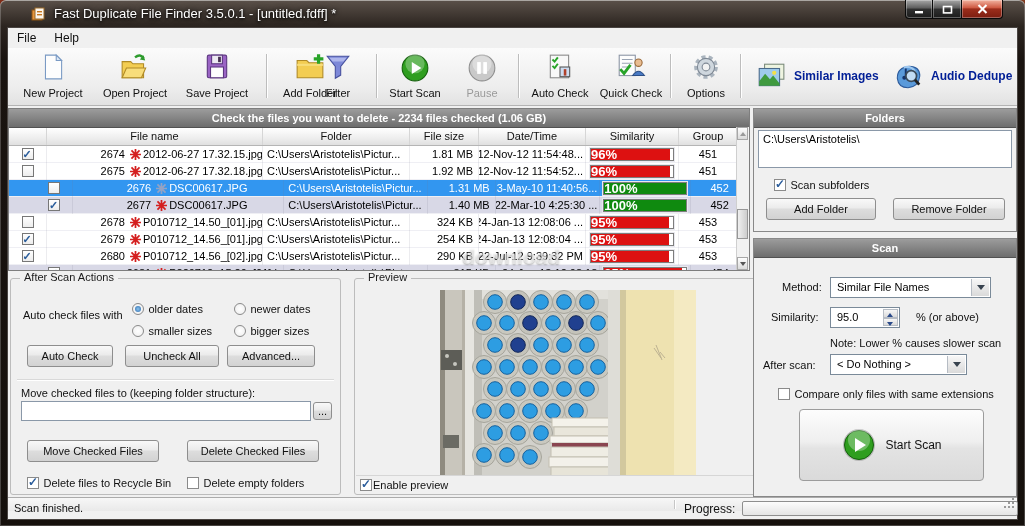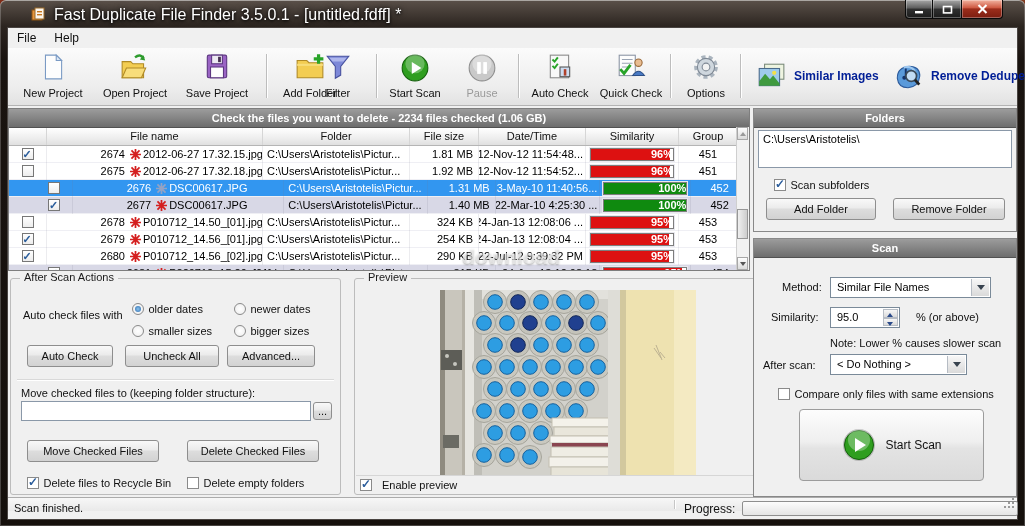--- a/index.html
+++ b/index.html
@@ -10,21 +10,21 @@
       radial-gradient(circle at 0% 0%, rgba(150,50,25,.85), rgba(0,0,0,0) 10%),
       radial-gradient(circle at 100% 0%, rgba(160,70,35,.8), rgba(0,0,0,0) 10%),
       #140c08;
     position:relative;
   }
   .window{position:absolute;inset:0;border-radius:6px 6px 0 0;
     background:linear-gradient(180deg,#5b514a,#2c2520 26px,#1a1410 60px,#15100c 100%);
     box-shadow:inset 0 0 0 1px rgba(255,255,255,.22), inset 0 1px 0 rgba(255,255,255,.35);}
   .titlebar{position:absolute;left:0;top:0;width:100%;height:28px;color:#fff;}
   .app-icon{position:absolute;left:30px;top:6px;width:16px;height:16px;}
-  .title-text{position:absolute;left:54px;top:6px;font-size:16px;color:#fff;text-shadow:0 1px 3px #000, 0 0 6px rgba(0,0,0,.8);white-space:nowrap;}
+  .title-text{position:absolute;left:54px;top:6px;font-size:13px;color:#fff;text-shadow:0 1px 3px #000, 0 0 6px rgba(0,0,0,.8);white-space:nowrap;}
   .wbtns{position:absolute;top:0;right:22px;display:flex;}
   .wbtn{height:19px;border:1px solid #090909;border-top:none;box-sizing:border-box;
     display:flex;align-items:center;justify-content:center;
     box-shadow:inset 0 0 0 1px rgba(255,255,255,.3);}
   .wbtn.min{width:28px;border-radius:0 0 0 4px;background:linear-gradient(#a8a8a8,#5c5c5c 45%,#303030 50%,#1c1c1c);}
   .wbtn.max{width:28px;background:linear-gradient(#a8a8a8,#5c5c5c 45%,#303030 50%,#1c1c1c);border-left:none;border-right:none;}
   .wbtn.close{width:42px;border-radius:0 0 4px 0;background:linear-gradient(#f2b3a0,#cf5b44 42%,#9c2d1b 50%,#7c1d10);}
 
   .content-bg{position:absolute;left:8px;top:28px;width:1009px;height:491px;background:#f0f0f0;box-shadow:0 0 0 1px #494441;}
   .menubar{position:absolute;left:8px;top:28px;width:1009px;height:20px;background:#f0f0f0;border-bottom:1px solid #dcdcdc;font-size:12px;color:#111;display:flex;align-items:center;}
@@ -55,21 +55,21 @@
   .tc.c-group{justify-content:center;}
   .rnum{width:78px;text-align:right;padding-right:3px;}
   .ficon{width:15px;display:flex;justify-content:center;}
   .icon-red{color:#d41f1f;}
   .icon-gray{color:#93a3c4;}
   .fname{flex:1;overflow:hidden;}
   .cb{width:12px;height:12px;background:linear-gradient(#fff,#ededed);border:1px solid #777;box-sizing:border-box;position:relative;}
   .cb.checked::after{content:"\2713";position:absolute;left:0;top:-3px;font-size:11px;font-weight:bold;color:#2b5d9b;}
   .simbar{width:84px;height:13px;margin:0 auto;border:1px solid #7d7d7d;background:#fff;position:relative;box-sizing:border-box;box-shadow:0 0 0 1px #e9e9ef;}
   .simfill{position:absolute;left:0;top:0;bottom:0;}
-  .simtext{position:absolute;inset:0;text-align:right;font-size:11px;line-height:11px;color:#fff;font-weight:bold;}
+  .simtext{position:absolute;inset:0;text-align:left;font-size:13px;line-height:11px;color:#fff;font-weight:bold;}
   .vscroll{position:absolute;top:18px;right:0;width:12px;bottom:0;background:#f2f2f2;border-left:1px solid #cfcfcf;}
   .sarr{position:absolute;left:0;width:11px;height:13px;background:linear-gradient(#fefefe,#dadada);border:1px solid #a7a7a7;box-sizing:border-box;}
   .sarr.up{top:0;} .sarr.down{bottom:0;}
   .sarr::after{content:"";position:absolute;left:2px;}
   .sarr.up::after{top:4px;border-left:3px solid transparent;border-right:3px solid transparent;border-bottom:4px solid #9a9a9a;}
   .sarr.down::after{top:4px;border-left:3px solid transparent;border-right:3px solid transparent;border-top:4px solid #555;}
   .sthumb{position:absolute;left:0;top:82px;width:11px;height:30px;background:linear-gradient(90deg,#efefef,#cdcdcd);border:1px solid #979797;box-sizing:border-box;}
   .watermark{position:absolute;left:412px;top:136px;width:180px;text-align:center;font-size:21px;font-weight:bold;color:rgba(255,255,255,.55);text-shadow:0 1px 2px rgba(80,80,80,.45);pointer-events:none;}
 
   
@@ -100,21 +100,21 @@
   .preview-box{left:346px;top:278px;width:402px;height:217px;margin-left:8px;}
   .btn{background:linear-gradient(#f9f9f9,#ebebeb 45%,#dddddd 50%,#d2d2d2);border:1px solid #8e8e8e;border-radius:3px;font-size:11px;color:#111;display:flex;align-items:center;justify-content:center;box-sizing:border-box;position:absolute;}
   .radio{width:12px;height:12px;border:1px solid #8a8a8a;border-radius:50%;background:radial-gradient(#fff,#ececec);box-sizing:border-box;display:inline-block;vertical-align:-2px;}
   .radio.on{position:relative;}
   .radio.on::after{content:"";position:absolute;left:2px;top:2px;width:6px;height:6px;border-radius:50%;background:radial-gradient(#8cc4ec,#2a69ae);}
   .cbx{width:12px;height:12px;border:1px solid #8a8a8a;background:#fff;box-sizing:border-box;display:inline-block;vertical-align:-2px;position:relative;}
   .cbx.on::after{content:"\2713";position:absolute;left:0;top:-3px;font-size:12px;font-weight:bold;color:#2b5d9b;}
   .ctl-label{font-size:11px;color:#111;white-space:nowrap;}
   .hsep{position:absolute;height:1px;background:#d9d9d9;box-shadow:0 1px 0 #fff;}
   .tb{position:absolute;background:#fff;border:1px solid #8a98a8;box-sizing:border-box;font-size:11px;padding:2px 4px;}
-  .enable-row{position:absolute;left:1px;right:1px;bottom:1px;height:17px;background:#f0f0f0;border-top:1px solid #d6d6d6;display:flex;align-items:center;gap:10px;padding-left:4px;}
+  .enable-row{position:absolute;left:1px;right:1px;bottom:1px;height:17px;background:#f0f0f0;border-top:1px solid #d6d6d6;display:flex;align-items:center;gap:1px;padding-left:4px;}
 
   
   .statusbar{position:absolute;left:8px;top:497px;width:1009px;height:14px;background:linear-gradient(#f7f7f7,#e9e9e9);border-top:1px solid #ababab;box-sizing:border-box;}
   .status-msg{position:absolute;left:6px;top:4px;font-size:11px;color:#111;}
   .status-div{position:absolute;left:666px;top:2px;bottom:2px;width:1px;background:#c6c6c6;box-shadow:1px 0 0 #fff;}
   .progress-label{position:absolute;left:676px;top:4px;font-size:12px;color:#111;}
   .progressbar{position:absolute;left:734px;top:3px;width:276px;height:15px;border:1px solid #8e8e8e;border-radius:2px;background:linear-gradient(#fcfcfc,#e4e4e4);box-sizing:border-box;}
   .grip{position:absolute;right:1px;bottom:1px;width:13px;height:13px;}
   .grip::after{content:"";position:absolute;right:2px;bottom:2px;width:2px;height:2px;background:#9a9a9a;
     box-shadow:-4px 0 #9a9a9a,0 -4px #9a9a9a,-8px 0 #9a9a9a,-4px -4px #9a9a9a,0 -8px #9a9a9a;}
@@ -259,21 +259,21 @@
     </div>
     <div class="brandbtn" style="left:885px;">
       <svg width="30" height="30" viewBox="0 0 28 28">
         <path d="M4 16 q0 -10 11 -11 q10 0 10 9 q-1 10 -11 11 q-9 0 -10 -9 z" fill="#5a9ada" stroke="#2c5a9a"></path>
         <path d="M10 6 q8 -2 11 5" fill="none" stroke="#9ec8f0" stroke-width="2"></path>
         <rect x="11" y="7" width="1.8" height="8" fill="#14336b"></rect>
         <circle cx="10.6" cy="15.6" r="1.9" fill="#14336b"></circle>
         <circle cx="17" cy="14" r="5" fill="rgba(230,242,252,.75)" stroke="#3a4a5a" stroke-width="1.6"></circle>
         <path d="M20.5 17.5 l4 4.5" stroke="#222" stroke-width="2.6"></path>
       </svg>
-      <span class="blbl" style="color: rgb(0, 30, 150);">Remove Dedupe</span>
+      <span class="blbl" style="color: rgb(0, 30, 150);">Audio Dedupe</span>
     </div>
   </div>
 
   <div class="listwrap">
     <div class="banner">Check the files you want to delete - 2234 files checked (1.06 GB)</div>
     <div class="thead">
       <span class="thc c-check"></span>
       <span class="thc c-fn">File name</span>
       <span class="thc c-folder">Folder</span>
       <span class="thc c-size">File size</span>

